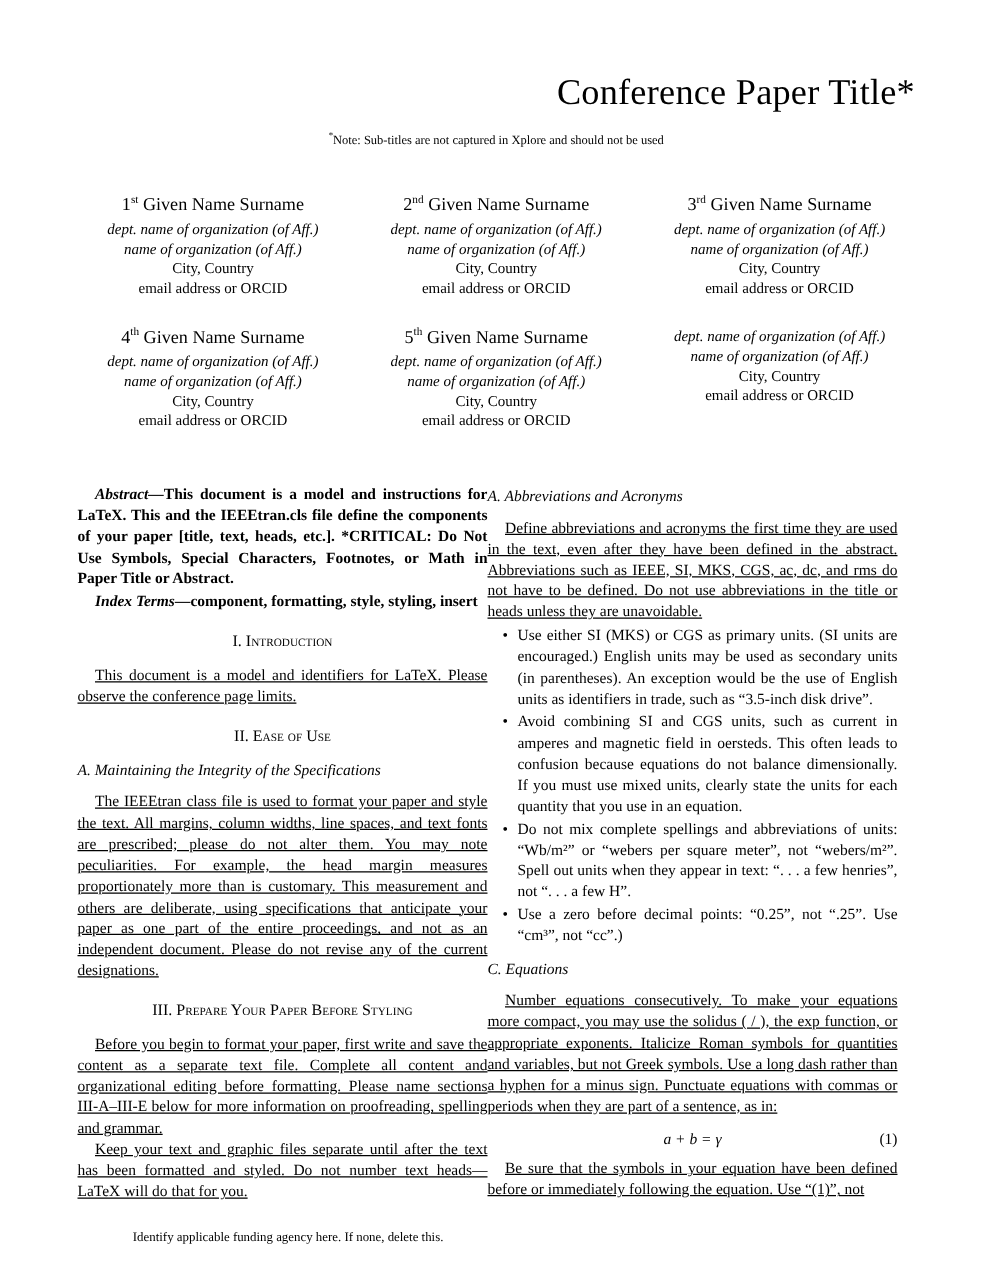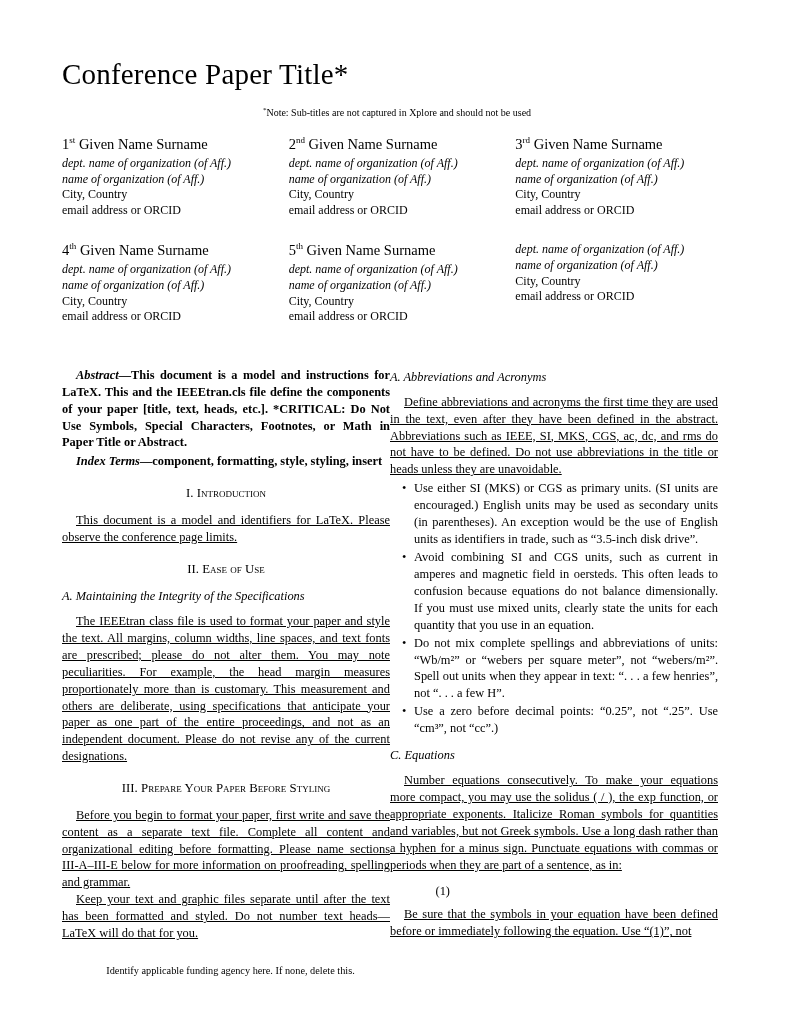--- a/index.html
+++ b/index.html
@@ -6,31 +6,32 @@
   html,body { background:#ffffff; }
   body {
     width:794px; height:1028px;
     font-family:"Liberation Serif", serif;
     color:#000;
     overflow:hidden;
   }
   .page { padding:58px 62px 0 62px; }
 
   
-  .title { text-align:left; font-size:29px; font-weight:400; letter-spacing:0.2px; }
+  .title { text-align:right; font-size:29px; font-weight:400; letter-spacing:0.2px; }
   .title-note { text-align:center; font-size:10px; margin-top:16px; }
   .title-note sup { font-size:7px; line-height:0; }
 
   
   .authors-grid {
     display:grid;
     grid-template-columns:1fr 1fr 1fr;
     column-gap:10px;
     row-gap:24px;
-    margin-top:18px;
+    margin-top:38px;
+    text-align:center;
   }
   .author-name { font-size:14.5px; margin-bottom:3px; }
   .author-name sup { font-size:9px; line-height:0; }
   .author-line { font-size:12px; line-height:1.3; }
   .author-line.it { font-style:italic; }
 
   
   .body-cols { display:flex; column-gap:0; margin-top:42px; }
   .col { width:328px; font-size:12.4px; line-height:1.365; text-align:justify; }
 
@@ -160,20 +161,21 @@
         <li>Avoid combining SI and CGS units, such as current in amperes and magnetic field in oersteds. This often leads to confusion because equations do not balance dimensionally. If you must use mixed units, clearly state the units for each quantity that you use in an equation.</li>
         <li>Do not mix complete spellings and abbreviations of units: “Wb/m²” or “webers per square meter”, not “webers/m²”. Spell out units when they appear in text: “. . . a few henries”, not “. . . a few H”.</li>
         <li>Use a zero before decimal points: “0.25”, not “.25”. Use “cm³”, not “cc”.)</li>
       </ul>
 
       <h3 class="subsec-heading">C. Equations</h3>
       <p class="para">Number equations consecutively. To make your equations more compact, you may use the solidus ( / ), the exp function, or appropriate exponents. Italicize Roman symbols for quantities and variables, but not Greek symbols. Use a long dash rather than a hyphen for a minus sign. Punctuate equations with commas or periods when they are part of a sentence, as in:</p>
 
       <div class="equation-row">
         <span class="spacer"></span>
+        <span class="eq">a + b = γ</span>
         <span class="eq-num">(1)</span>
       </div>
 
       <p class="para">Be sure that the symbols in your equation have been defined before or immediately following the equation. Use “(1)”, not</p>
 
     </div>
 
   </div>
 
 </div>

